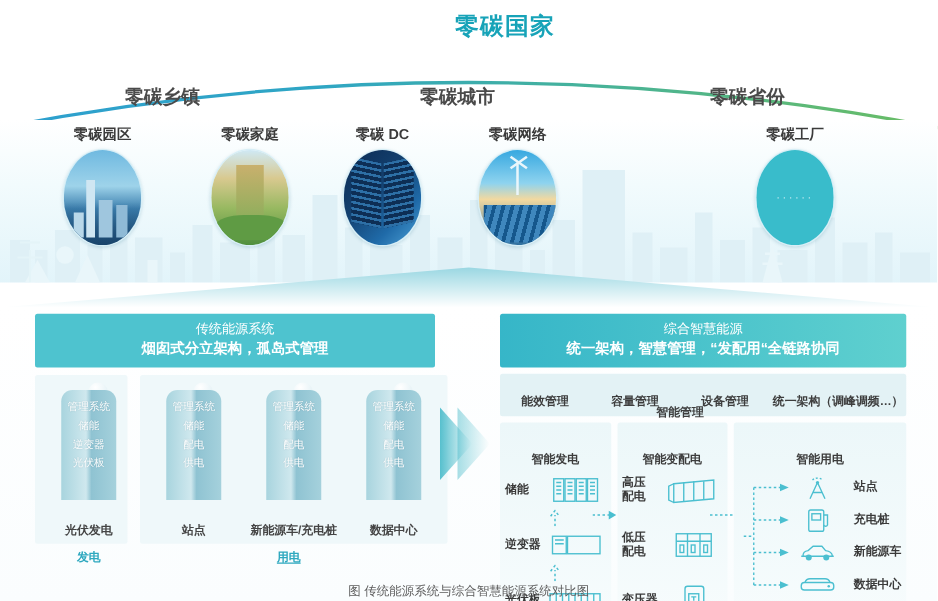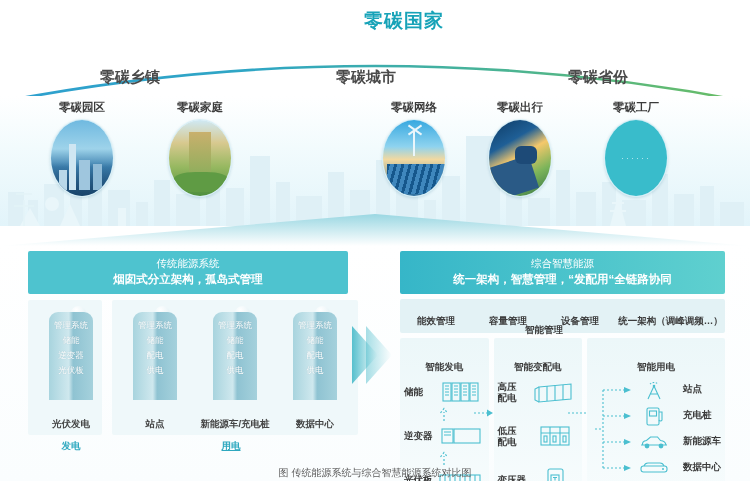--- a/index.html
+++ b/index.html
@@ -225,40 +225,40 @@
 
     <div class="node" style="left:152px;">
       <div class="cap">零碳家庭</div>
       <div class="oval">
         <div class="fill" style="background:linear-gradient(to bottom,#cfe9f5 0%,#d8c98f 30%,#96b860 62%,#4f8f3e 100%);"></div>
         <div style="position:absolute;left:20px;top:12px;width:22px;height:42px;background:linear-gradient(to bottom,#c9b06d,#8fae5c);"></div>
         <div style="position:absolute;left:4px;bottom:4px;width:56px;height:20px;background:#5f9b44;border-radius:40% 40% 0 0;"></div>
       </div>
     </div>
 
+    <div class="node" style="left:258px;">
+      <div class="cap">零碳 DC</div>
+      <div class="oval">
+        <div class="fill" style="background:linear-gradient(135deg,#0b2a52 0%,#13406f 40%,#1f6aa8 72%,#4fa3d8 100%);"></div>
+        <div style="position:absolute;left:6px;top:8px;width:24px;height:52px;background:repeating-linear-gradient(to bottom,#2d6fa6 0 2px,#0d2e55 2px 5px);transform:skewY(12deg);"></div>
+        <div style="position:absolute;right:6px;top:8px;width:24px;height:52px;background:repeating-linear-gradient(to bottom,#2d6fa6 0 2px,#0d2e55 2px 5px);transform:skewY(-12deg);"></div>
+      </div>
+    </div>
 
     <div class="node" style="left:366px;">
       <div class="cap">零碳网络</div>
       <div class="oval">
         <div class="fill" style="background:linear-gradient(to bottom,#37a8e0 0%,#8ed3ef 35%,#f2d9a0 52%,#2d6fa0 100%);"></div>
         <div style="position:absolute;left:4px;bottom:2px;width:58px;height:30px;background:repeating-linear-gradient(105deg,#15578c 0 3px,#3f87bd 3px 7px);"></div>
         <div style="position:absolute;left:30px;top:10px;width:2px;height:26px;background:#eaf6fb;"></div>
         <div style="position:absolute;left:24px;top:9px;width:16px;height:2px;background:#eaf6fb;transform:rotate(35deg);"></div>
         <div style="position:absolute;left:24px;top:9px;width:16px;height:2px;background:#eaf6fb;transform:rotate(-35deg);"></div>
       </div>
     </div>
 
-    <div class="node" style="left:472px;">
-      <div class="cap">零碳出行</div>
-      <div class="oval">
-        <div class="fill" style="background:linear-gradient(150deg,#0d3a63 0%,#1f5f96 30%,#f5c86b 48%,#7bb45a 72%,#2f6e43 100%);"></div>
-        <div style="position:absolute;left:-4px;bottom:0;width:50px;height:34px;background:#2a5a86;transform:rotate(-18deg);"></div>
-        <div style="position:absolute;left:26px;top:26px;width:22px;height:18px;background:#1d4a77;border-radius:6px;"></div>
-      </div>
-    </div>
 
     <div class="node" style="left:588px;">
       <div class="cap">零碳工厂</div>
       <div class="oval">
         <div class="fill" style="background:#39bccb;"></div>
         <div class="oval-dots">······</div>
       </div>
     </div>
   </div>
 

